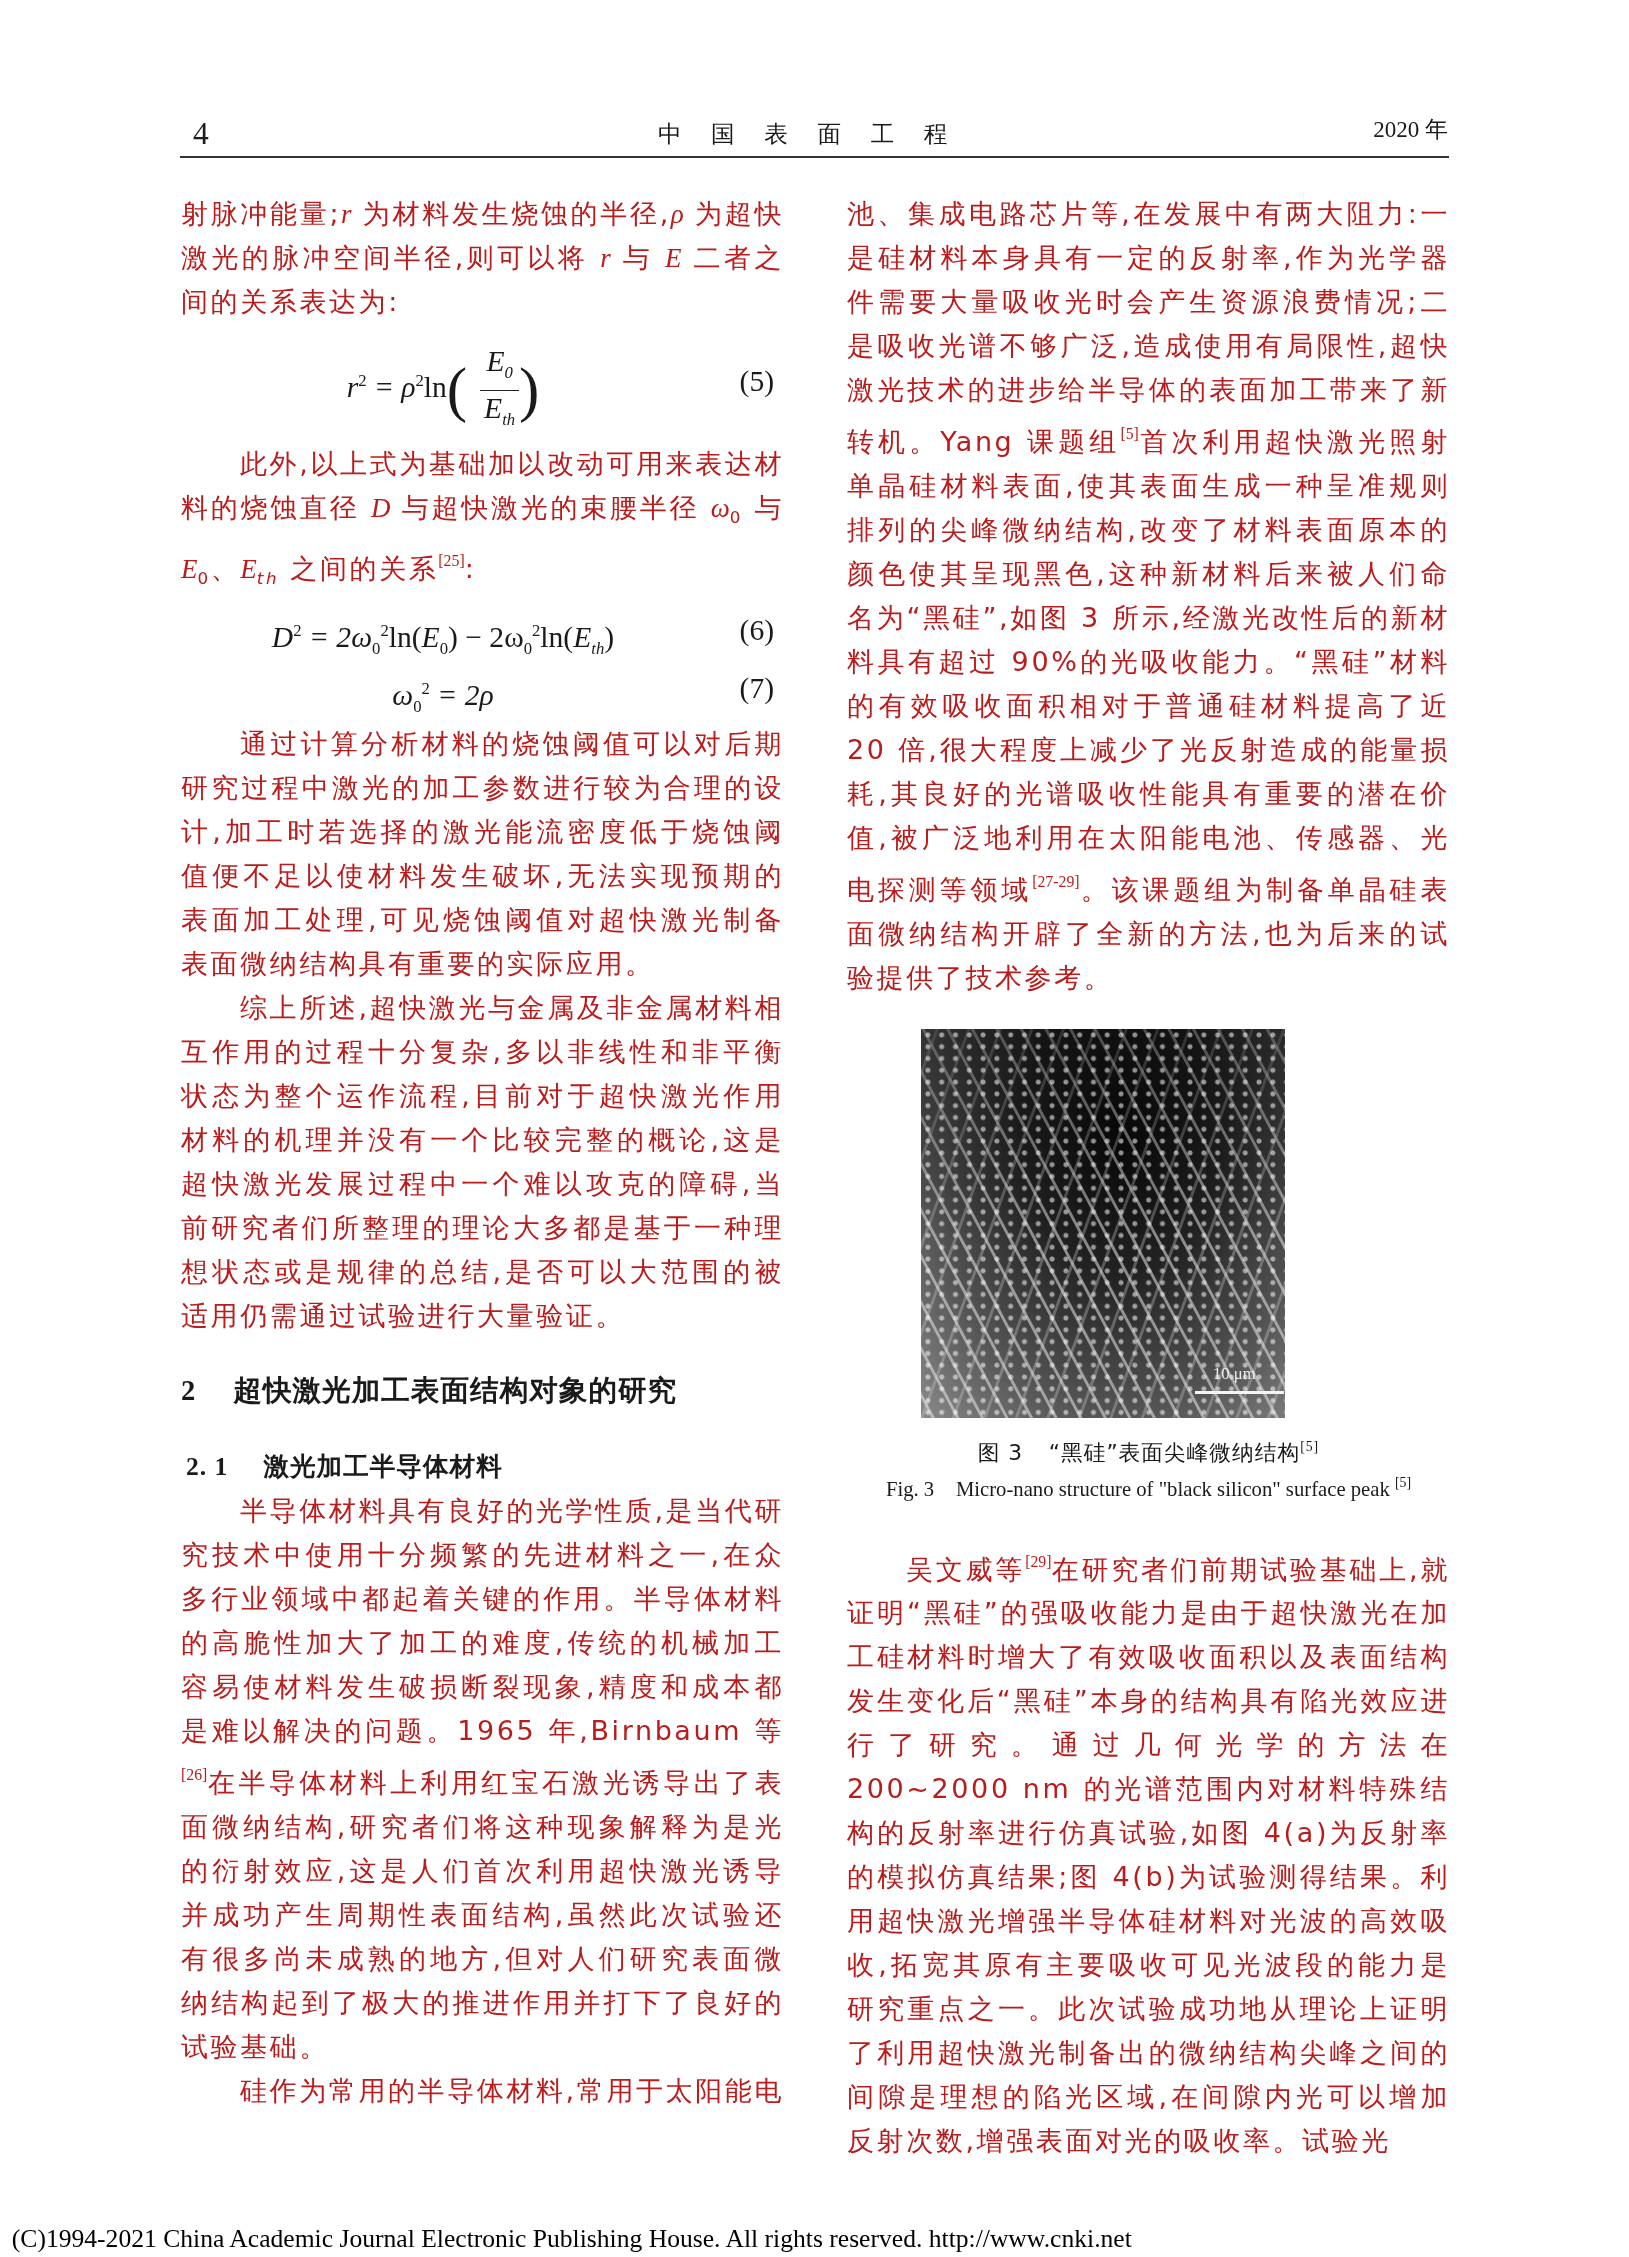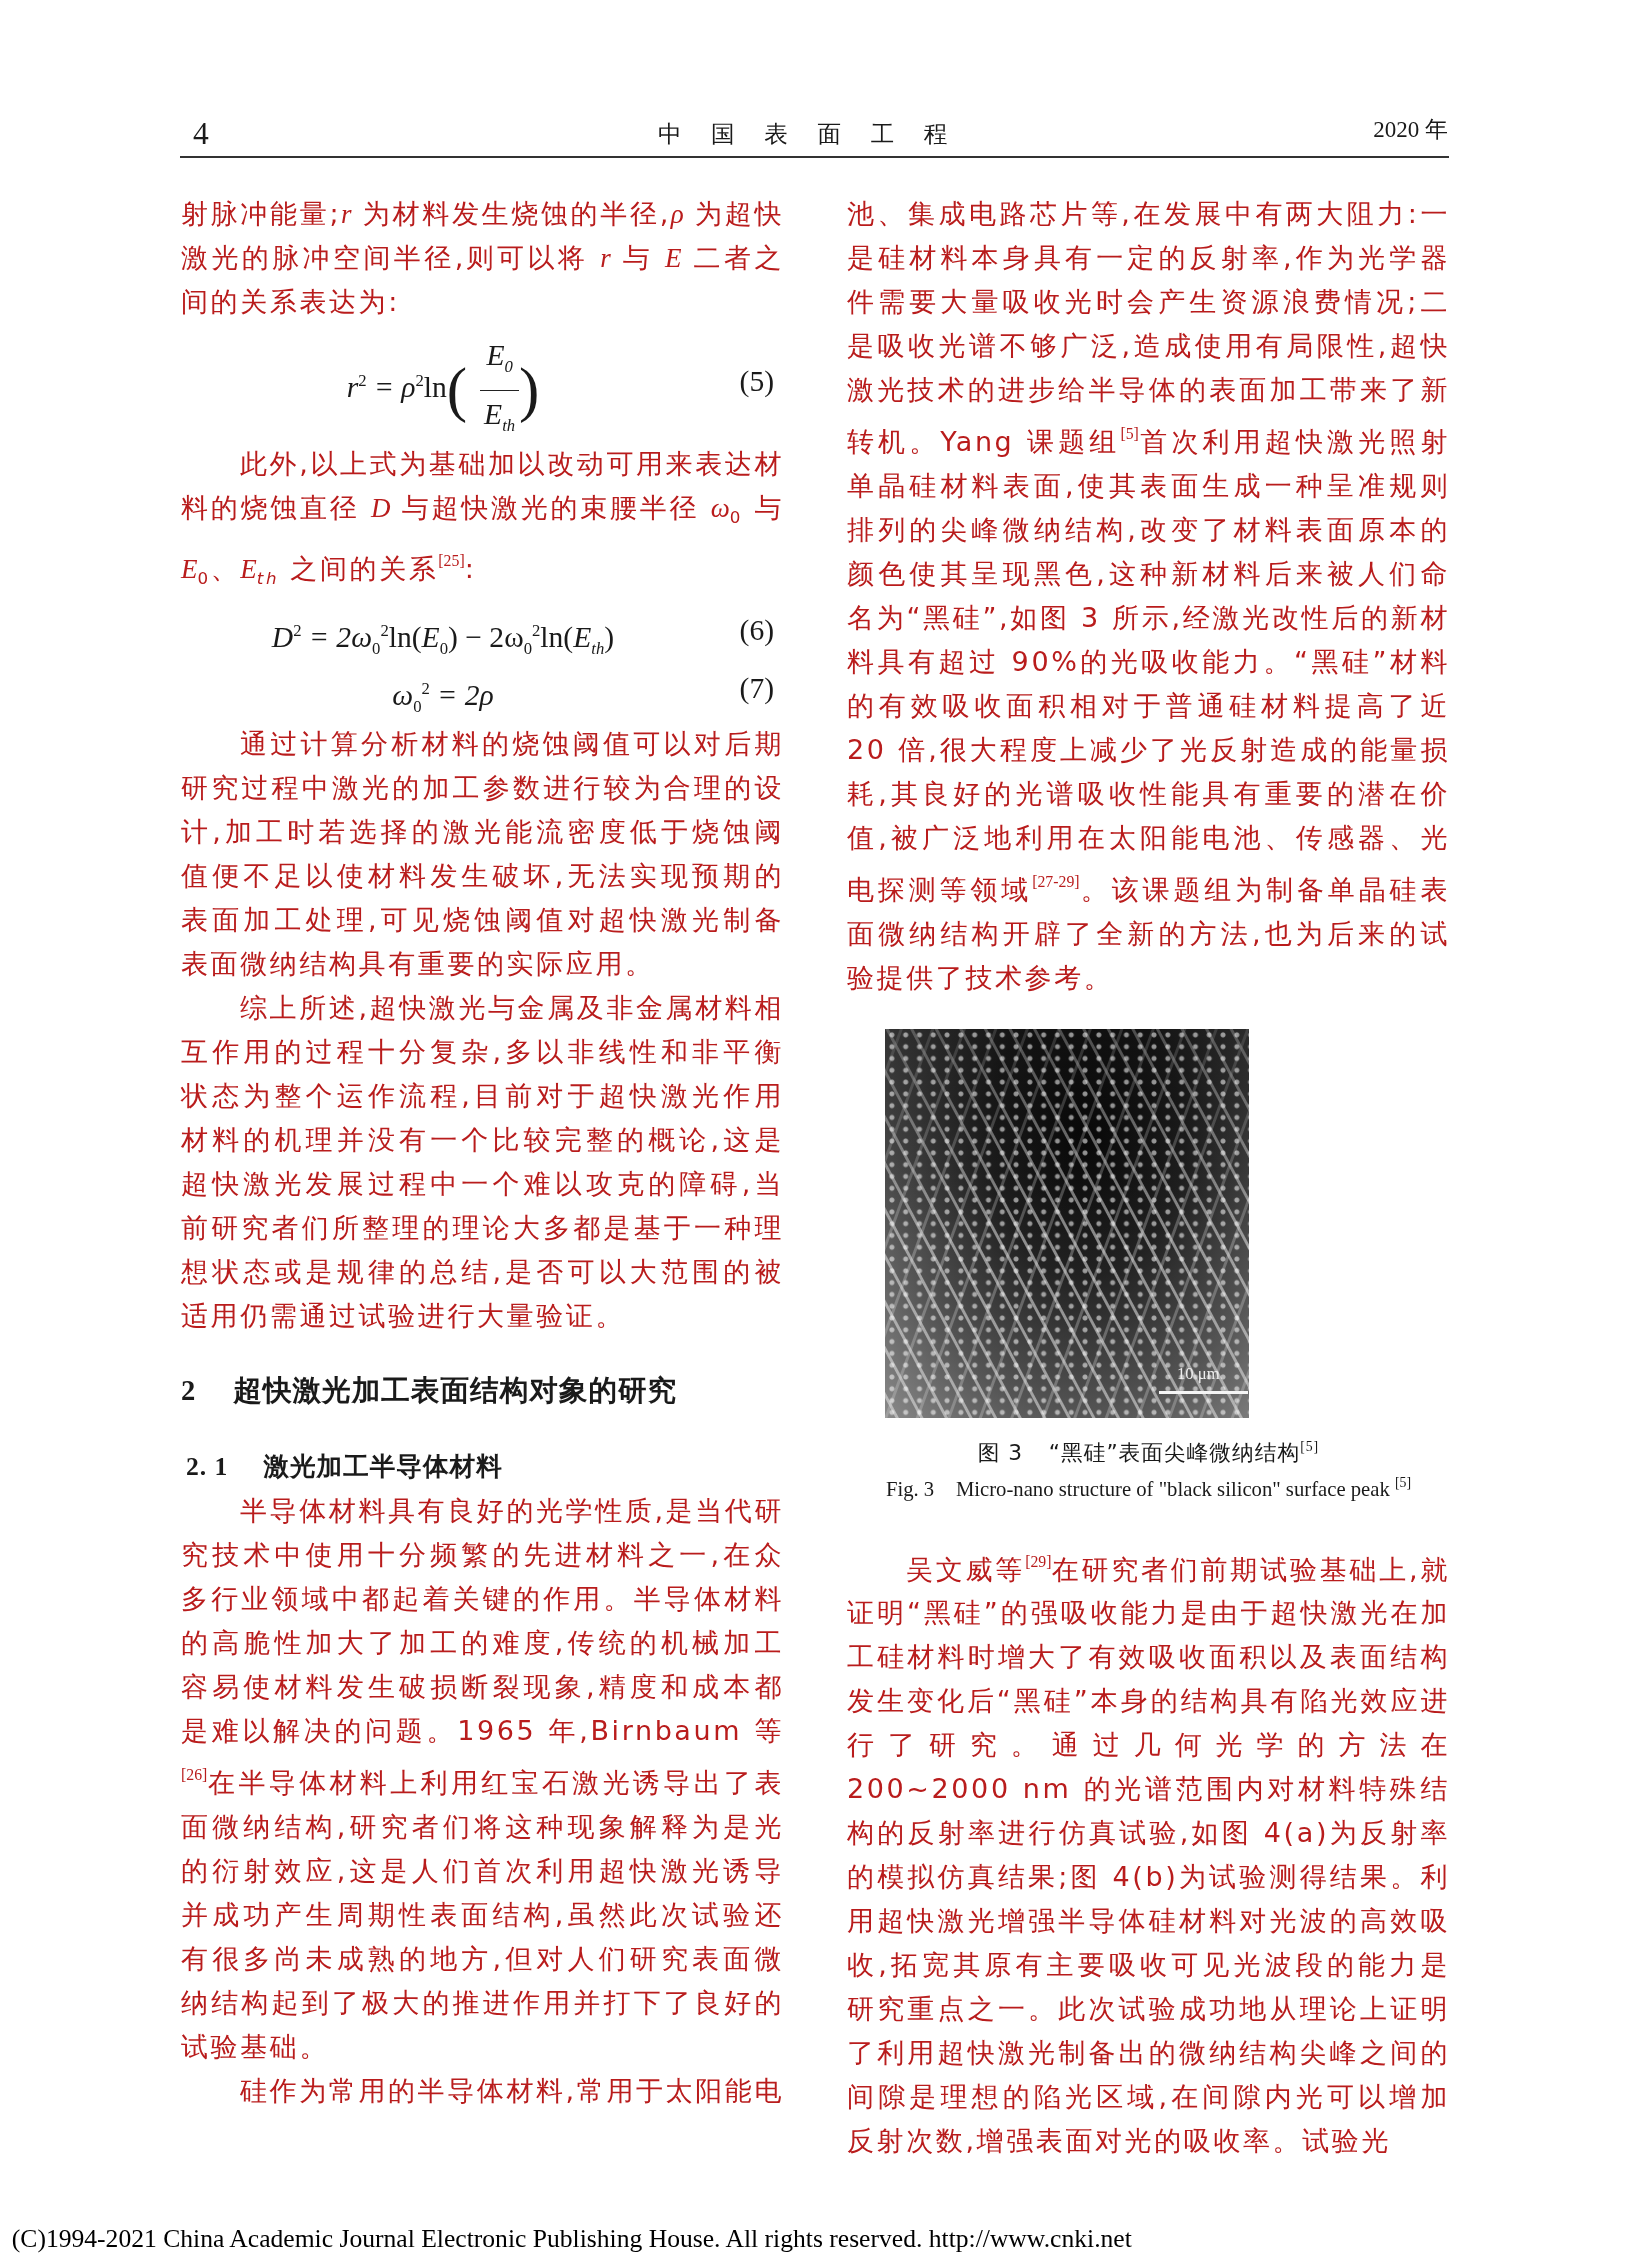--- a/index.html
+++ b/index.html
@@ -25,36 +25,36 @@
   }
   p.para.indent { text-indent:59px; }
   .math { font-family:"Liberation Serif",serif; font-style:italic; letter-spacing:0; }
   sup.ref { font-size:15.8px; vertical-align:11.8px; letter-spacing:0; font-family:"Liberation Serif",serif; }
 
   .eq { position:relative; height:91px; font-family:"Liberation Serif",serif; font-size:29.6px; }
   .eq .body { position:absolute; left:0; right:79px; text-align:center; top:0; line-height:91px; }
   .eq .num { position:absolute; right:9.9px; top:0; line-height:91px; font-family:"Liberation Serif",serif; font-size:29.6px; }
   .eq.small { height:57px; }
   .eq.small .body, .eq.small .num { line-height:57px; }
-  .frac { display:inline-block; vertical-align:middle; text-align:center; font-style:italic; line-height:46px;margin-left:13px; }
+  .frac { display:inline-block; vertical-align:middle; text-align:center; font-style:italic; line-height:34px;margin-left:13px; }
   .frac .n { display:block; border-bottom:1.5px solid #222; padding:0 3.9px; }
   .frac .d { display:block; padding:0 3.9px; }
   .paren { font-size:61px; font-style:normal; vertical-align:middle; font-weight:lighter; }
   .it { font-style:italic; }
   sub { font-size:16.7px; }
   .eq sup { font-size:16.7px; }
 
   h2.sec { margin:0; font-family:"DejaVu Sans",sans-serif; font-size:28.6px; font-weight:bold; letter-spacing:1px; }
   h2.sec .n { font-family:"Liberation Serif",serif; margin-right:37px; }
   h3.sub { margin:5px; font-family:"DejaVu Sans",sans-serif; font-size:25.6px; font-weight:bold; letter-spacing:1px; }
   h3.sub .n { font-family:"Liberation Serif",serif; margin-right:35px; }
 
   .figure { position:relative; width:603px; }
   .fig-img {
-    position:relative; margin-left:38px; width:364px; height:389px; overflow:hidden;
+    position:relative; margin-left:74px; width:364px; height:389px; overflow:hidden;
     background:
       repeating-linear-gradient(62deg, rgba(255,255,255,0.0) 0 8.9px, rgba(230,230,230,0.55) 9.9px 11.8px, rgba(0,0,0,0) 12.8px 21.7px),
       repeating-linear-gradient(-70deg, rgba(0,0,0,0) 0 13.8px, rgba(200,200,200,0.35) 14.8px 16.7px, rgba(0,0,0,0) 17.7px 29.6px),
       radial-gradient(ellipse at 55% 28%, #0a0a0a 0%, #222 35%, #555 70%, #8a8a8a 100%);
     text-align: center;
   }
   .fig-img .spikes {
     position:absolute; inset:0;
     background:
       radial-gradient(circle at 50% 50%, rgba(255,255,255,0.55) 0 2px, rgba(0,0,0,0) 3px) 0 0/13.8px 11.8px,

